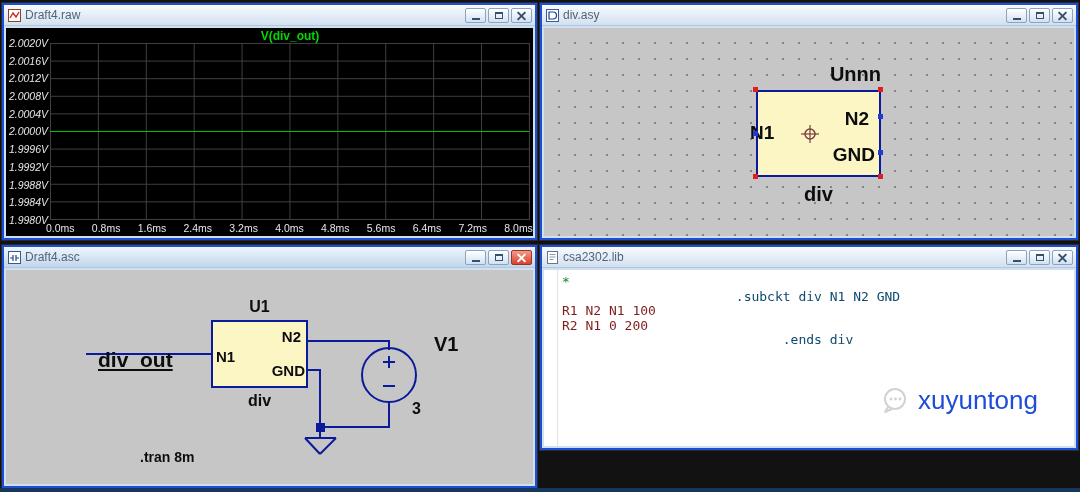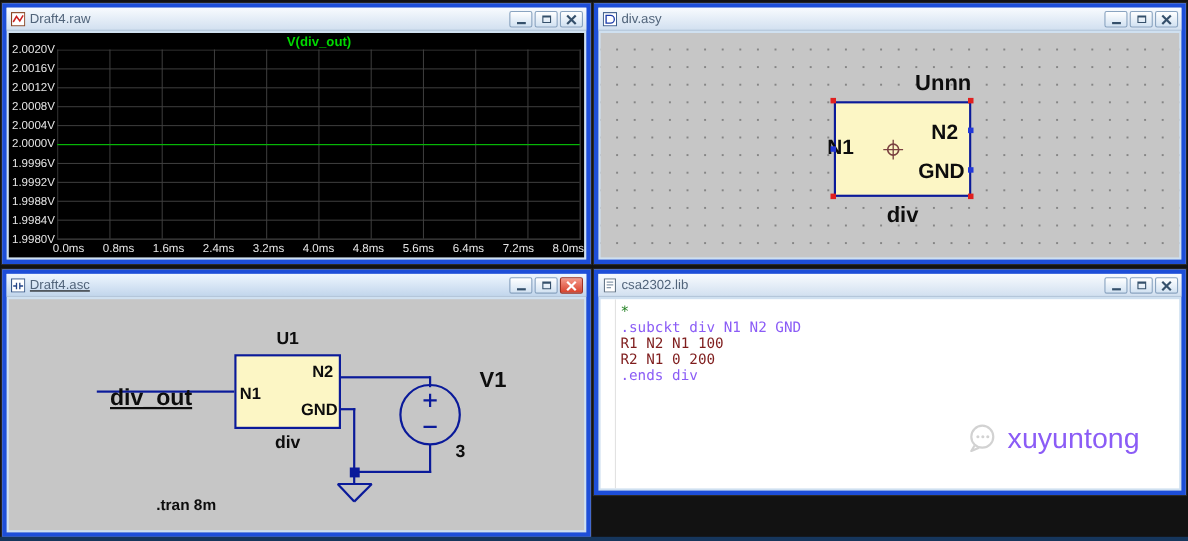--- a/index.html
+++ b/index.html
@@ -1,23 +1,23 @@
 <!DOCTYPE html>
 <html><head>
 <meta charset="utf-8">
 <style>
   html,body{margin:0;padding:0;}
   body{width:1080px;height:492px;background:#121212;position:relative;overflow:hidden;
        font-family:"Liberation Sans",sans-serif;}
   
-  .window{position:absolute;box-sizing:border-box;border:4px solid #1d4ed8;background:#cfe0f0;
+  .window{position:absolute;box-sizing:border-box;border:2px solid #1d4ed8;background:#cfe0f0;
           display:flex;flex-direction:column;box-shadow:0 0 0 1px #2a2a2a;}
   .titlebar{height:20px;flex:0 0 20px;display:flex;align-items:center;gap:4px;padding:0 3px;
             background:linear-gradient(#f8fbfe,#d2e0f0);border-bottom:1px solid #b4c6da;}
-  .titlebar.active{background:linear-gradient(#eef6fe,#c2d6ec);text-decoration:underline;}
+  .titlebar.active{background:linear-gradient(#eef6fe,#c2d6ec);}
   .ticon{width:14px;height:14px;display:inline-flex;align-items:center;justify-content:center;}
   .title{flex:1;font-size:12px;color:#51647a;white-space:nowrap;overflow:hidden;}
   .capbtns{display:flex;gap:2px;}
   .cbtn{width:21px;height:15px;border:1px solid #8aa4c0;border-radius:2px;box-sizing:border-box;
         background:linear-gradient(#ffffff,#d2e2f2);display:flex;align-items:center;justify-content:center;}
   .cbtn.red{background:linear-gradient(#f59a8a,#d8412c);border-color:#a03020;}
   .glyph-min{width:8px;height:2px;background:#35506b;margin-top:7px;}
   .glyph-max{width:8px;height:7px;border:1px solid #35506b;border-top-width:2px;box-sizing:border-box;}
   .glyph-close{position:relative;width:9px;height:9px;}
   .glyph-close::before,.glyph-close::after{content:"";position:absolute;left:-1px;top:4px;width:11px;height:2px;background:#35506b;}
@@ -36,21 +36,21 @@
   .plot-title{position:absolute;left:44px;right:3px;top:1px;text-align:center;
               color:#00d800;font-size:12px;font-weight:bold;}
   .plot-area{position:absolute;left:44px;right:3px;top:15px;bottom:16px;
              background-image:linear-gradient(to right,#3f3f3f 1px,transparent 1px),
                               linear-gradient(to bottom,#3f3f3f 1px,transparent 1px);
              background-size:10% 10%;
              border-right:1px solid #3f3f3f;border-bottom:1px solid #3f3f3f;box-sizing:border-box;}
   .trace{position:absolute;left:0;right:0;top:50%;height:1px;background:#00c400;}
   .ylabels{position:absolute;left:0;width:42px;top:10px;bottom:11px;display:flex;flex-direction:column;
            justify-content:space-between;align-items:flex-end;padding-right:2px;}
-  .ylabels span{font-size:10.5px;line-height:10px;color:#e6e6e6;}
+  .ylabels span{font-size:10.5px;line-height:10px;color:#e6e6e6;font-style:italic;}
   .xlabels{position:absolute;left:40px;right:0;bottom:2px;height:12px;display:flex;justify-content:space-between;}
   .xlabels span{font-size:10.5px;line-height:12px;color:#e6e6e6;}
 
   
   .sym-content{background:#c6c6c6;
     background-image:radial-gradient(#858585 1px,transparent 1.2px);
     background-size:16px 16px;background-position:7px 7px;}
   .sym-rect{position:absolute;left:212px;top:62px;width:125px;height:87px;background:#fcf6c5;
             border:2px solid #0a1a9a;box-sizing:border-box;}
   .slabel{position:absolute;font-weight:bold;color:#0d0d0d;white-space:nowrap;}
@@ -64,24 +64,24 @@
   .comp-rect{position:absolute;left:205px;top:50px;width:97px;height:68px;background:#fcf6c5;
              border:2px solid #0a1a9a;box-sizing:border-box;}
   .junction{position:absolute;left:310px;top:153px;width:9px;height:9px;background:#0a1a9a;}
 
   
   .nl-content{background:#ffffff;font-family:"DejaVu Sans Mono","Liberation Mono",monospace;
               font-size:13px;line-height:14.5px;padding:5px 0 0 18px;box-sizing:border-box;}
   .nl-gutter{position:absolute;left:13px;top:0;bottom:0;width:1px;background:#e2e2e2;}
   .nl-line{white-space:pre;}
   .ln-c{color:#228022;}
-  .ln-d{color:#8b5cf6;}
+  .ln-d{color:#0c4a6e;text-align:center;}
   .ln-p{color:#7f1d1d;}
   .watermark{position:absolute;right:36px;bottom:30px;display:flex;align-items:center;gap:7px;
-             color:#8b5cf6;font-size:26px;font-family:"Liberation Sans",sans-serif;margin-top:24px;}
+             color:#1d4ed8;font-size:26px;font-family:"Liberation Sans",sans-serif;margin-top:24px;}
 
   .bottom-strip{position:absolute;left:0;right:0;bottom:0;height:4px;background:#16365c;}
 </style>
 </head>
 <body>
 
 <div class="window" id="win-plot">
   <div class="titlebar">
     <span class="ticon">
       <svg width="13" height="13">

